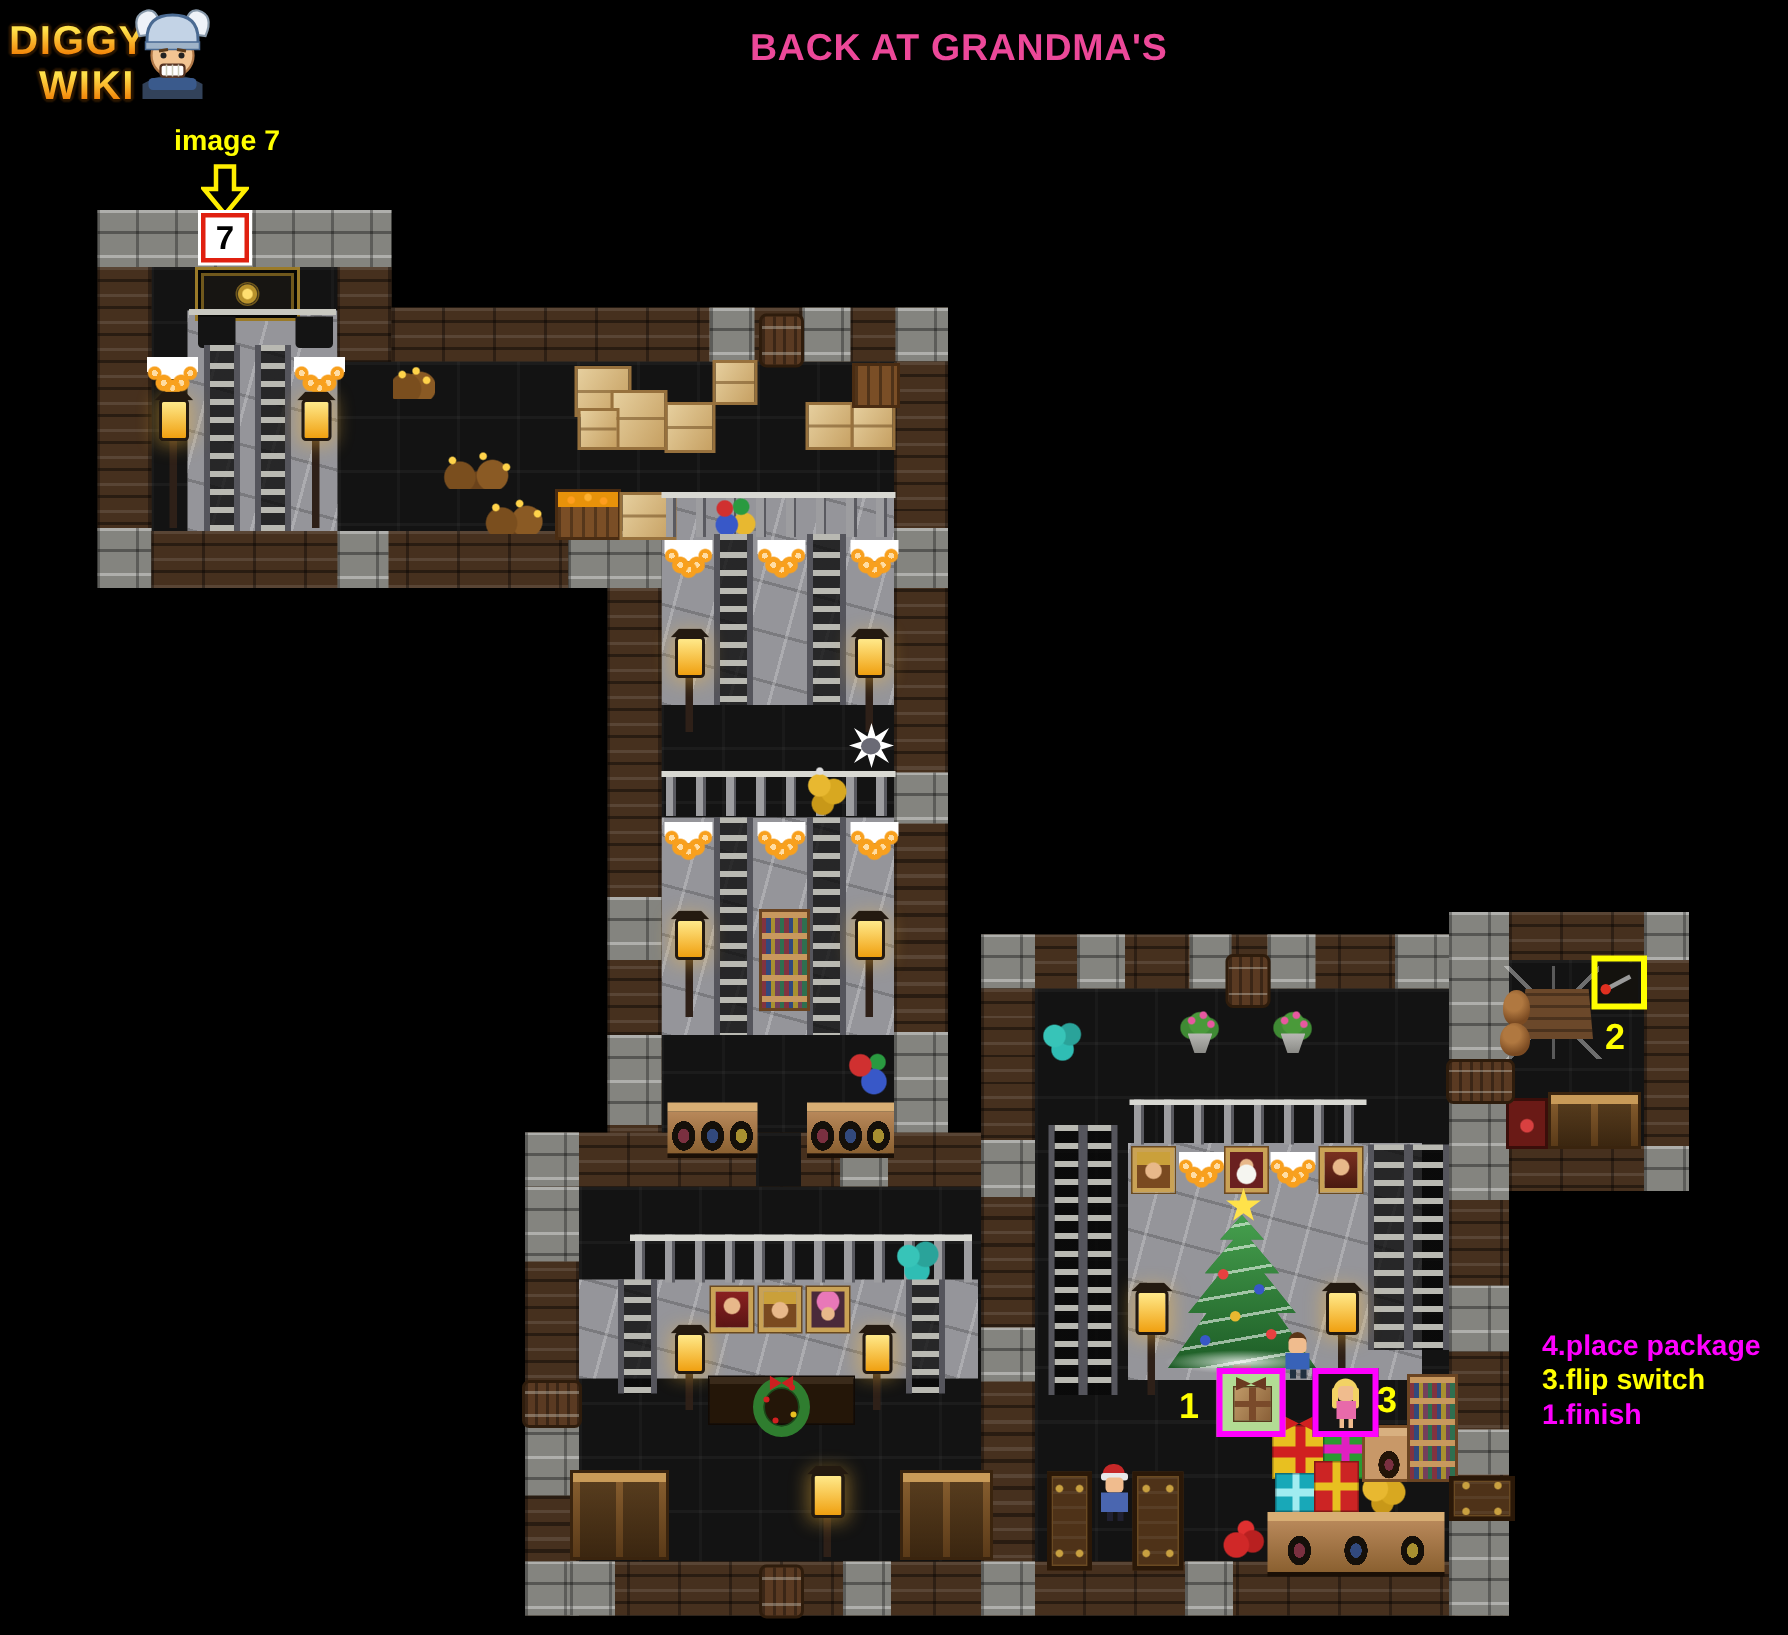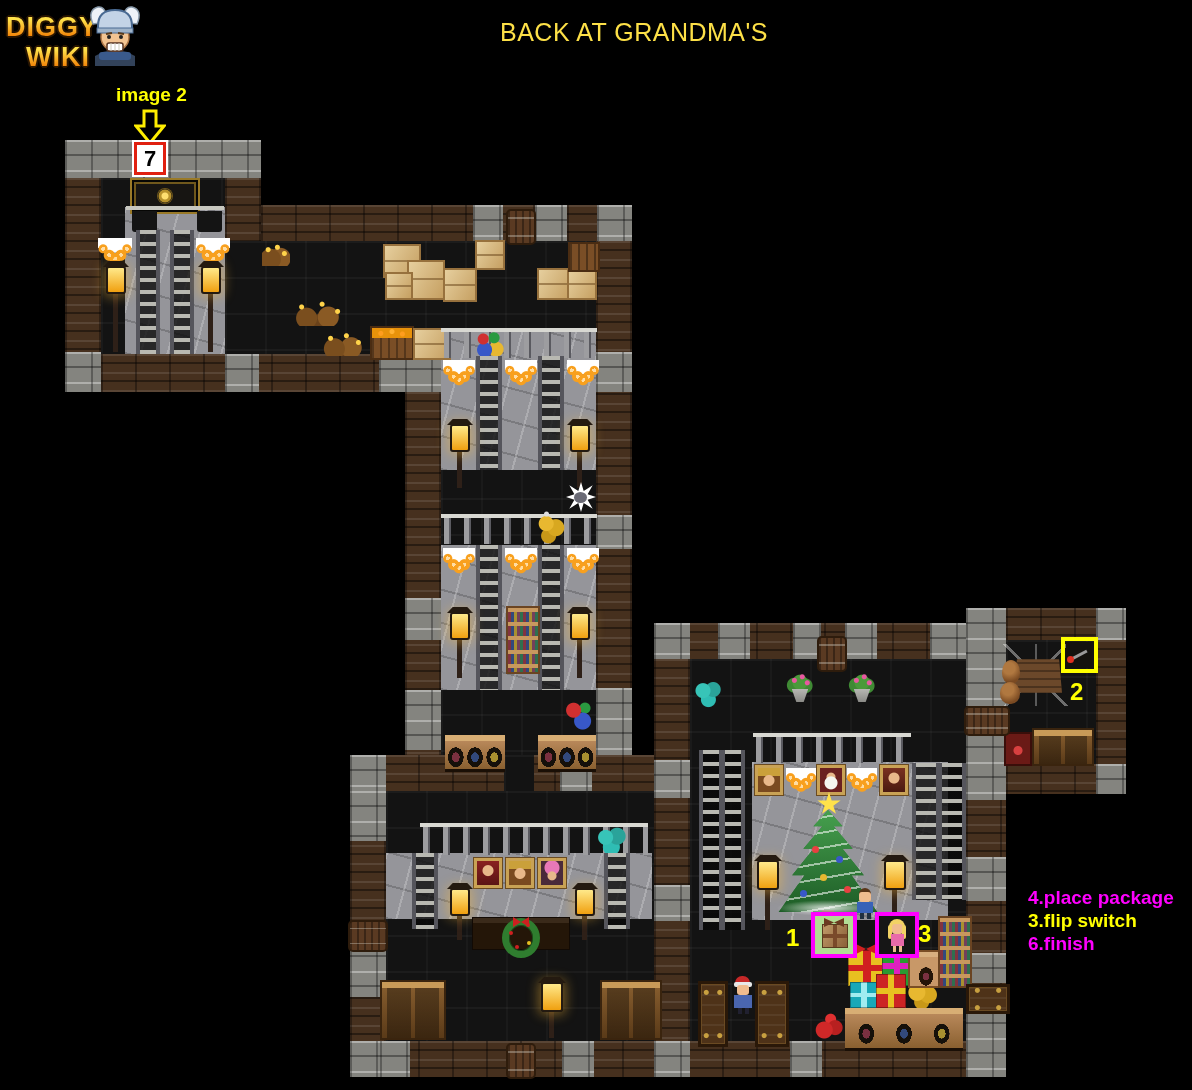--- a/index.html
+++ b/index.html
@@ -126,21 +126,21 @@
   .mboxx{border:4px solid #ff00ff;}
   .marker7{background:#fff;border:3px solid #e02010;box-shadow:0 0 0 2px #fff;color:#000;
       font-weight:bold;font-size:22px;text-align:center;line-height:27px;}
   .legend div{font-size:19px;font-weight:bold;line-height:23px;}
   .lg-m{color:#ff00ff;} .lg-y{color:#ffff00;}
   
   .logo-t{font-weight:bold;font-size:27px;letter-spacing:1px;
       background:linear-gradient(#ffe14a 25%,#f07800 85%);-webkit-background-clip:text;background-clip:text;color:#ffb318;
       -webkit-text-fill-color:transparent;
       filter:drop-shadow(1px 1px 0 #2a1600) drop-shadow(-1px -1px 0 #2a1600) drop-shadow(1px -1px 0 #2a1600) drop-shadow(-1px 1px 0 #2a1600);}
-  .title{color:#fde047;font-weight:normal;font-size:25px;letter-spacing:.5px;}
+  .title{color:#ec4899;font-weight:bold;font-size:25px;letter-spacing:.5px;}
 </style>
 </head>
 <body>
 
 <div id="canvas">
 
   <div class="abs" style="left:4px;top:6px;width:150px;height:62px;">
     <div class="abs logo-t" style="left:2px;top:6px;">DIGGY'S</div>
     <div class="abs logo-t" style="left:22px;top:36px;">WIKI</div>
   </div>
@@ -414,21 +414,21 @@
     <div class="abs mcbody" style="left:1014px;top:654px;width:48px;height:44px;"></div>
     <div class="abs jug" style="left:1002px;top:660px;width:18px;height:24px;"></div>
     <div class="abs jug" style="left:1000px;top:682px;width:20px;height:22px;"></div>
     <div class="abs switchp" style="left:1066px;top:642px;width:26px;height:26px;"></div>
     <div class="abs redbox" style="left:1004px;top:732px;width:24px;height:30px;"></div>
     <div class="abs cab" style="left:1032px;top:728px;width:58px;height:34px;"></div>
     <div class="abs barrel" style="left:964px;top:706px;width:42px;height:26px;"></div>
 
   </div>
 
-  <div class="abs ylbl" style="left:116px;top:84px;font-size:19px;">image 2</div>
+  <div class="abs ylbl" style="left:116px;top:84px;font-size:19px;">image 7</div>
   <svg class="abs" style="left:134px;top:109px;" width="32" height="36" viewBox="0 0 32 36">
     <polygon points="10,2 22,2 22,17 30,17 16,34 2,17 10,17" fill="#000" stroke="#ffee00" stroke-width="3"></polygon>
   </svg>
   <div class="abs marker7" style="left:134px;top:142px;width:26px;height:27px;">7</div>
 
   <div class="abs" style="left:1061px;top:637px;width:29px;height:28px;border:4px solid #ffff00;"></div>
   <div class="abs ylbl" style="left:1070px;top:678px;font-size:24px;">2</div>
 
   <div class="abs mboxx" style="left:811px;top:912px;width:38px;height:38px;background:#b2dc94;">
     <div class="abs" style="left:7px;top:8px;width:24px;height:22px;background:
@@ -448,16 +448,16 @@
       <span style="left:4px;top:15px;width:13px;height:12px;background:#e86aaa;"></span>
       <span style="left:6px;top:27px;width:3px;height:6px;background:#f0bc8e;"></span>
       <span style="left:12px;top:27px;width:3px;height:6px;background:#f0bc8e;"></span>
     </div>
   </div>
   <div class="abs ylbl" style="left:918px;top:920px;font-size:24px;">3</div>
 
   <div class="abs legend" style="left:1028px;top:886px;">
     <div class="lg-m">4.place package</div>
     <div class="lg-y">3.flip switch</div>
-    <div class="lg-m">6.finish</div>
+    <div class="lg-m">1.finish</div>
   </div>
 
 </div>
 
 </body></html>

